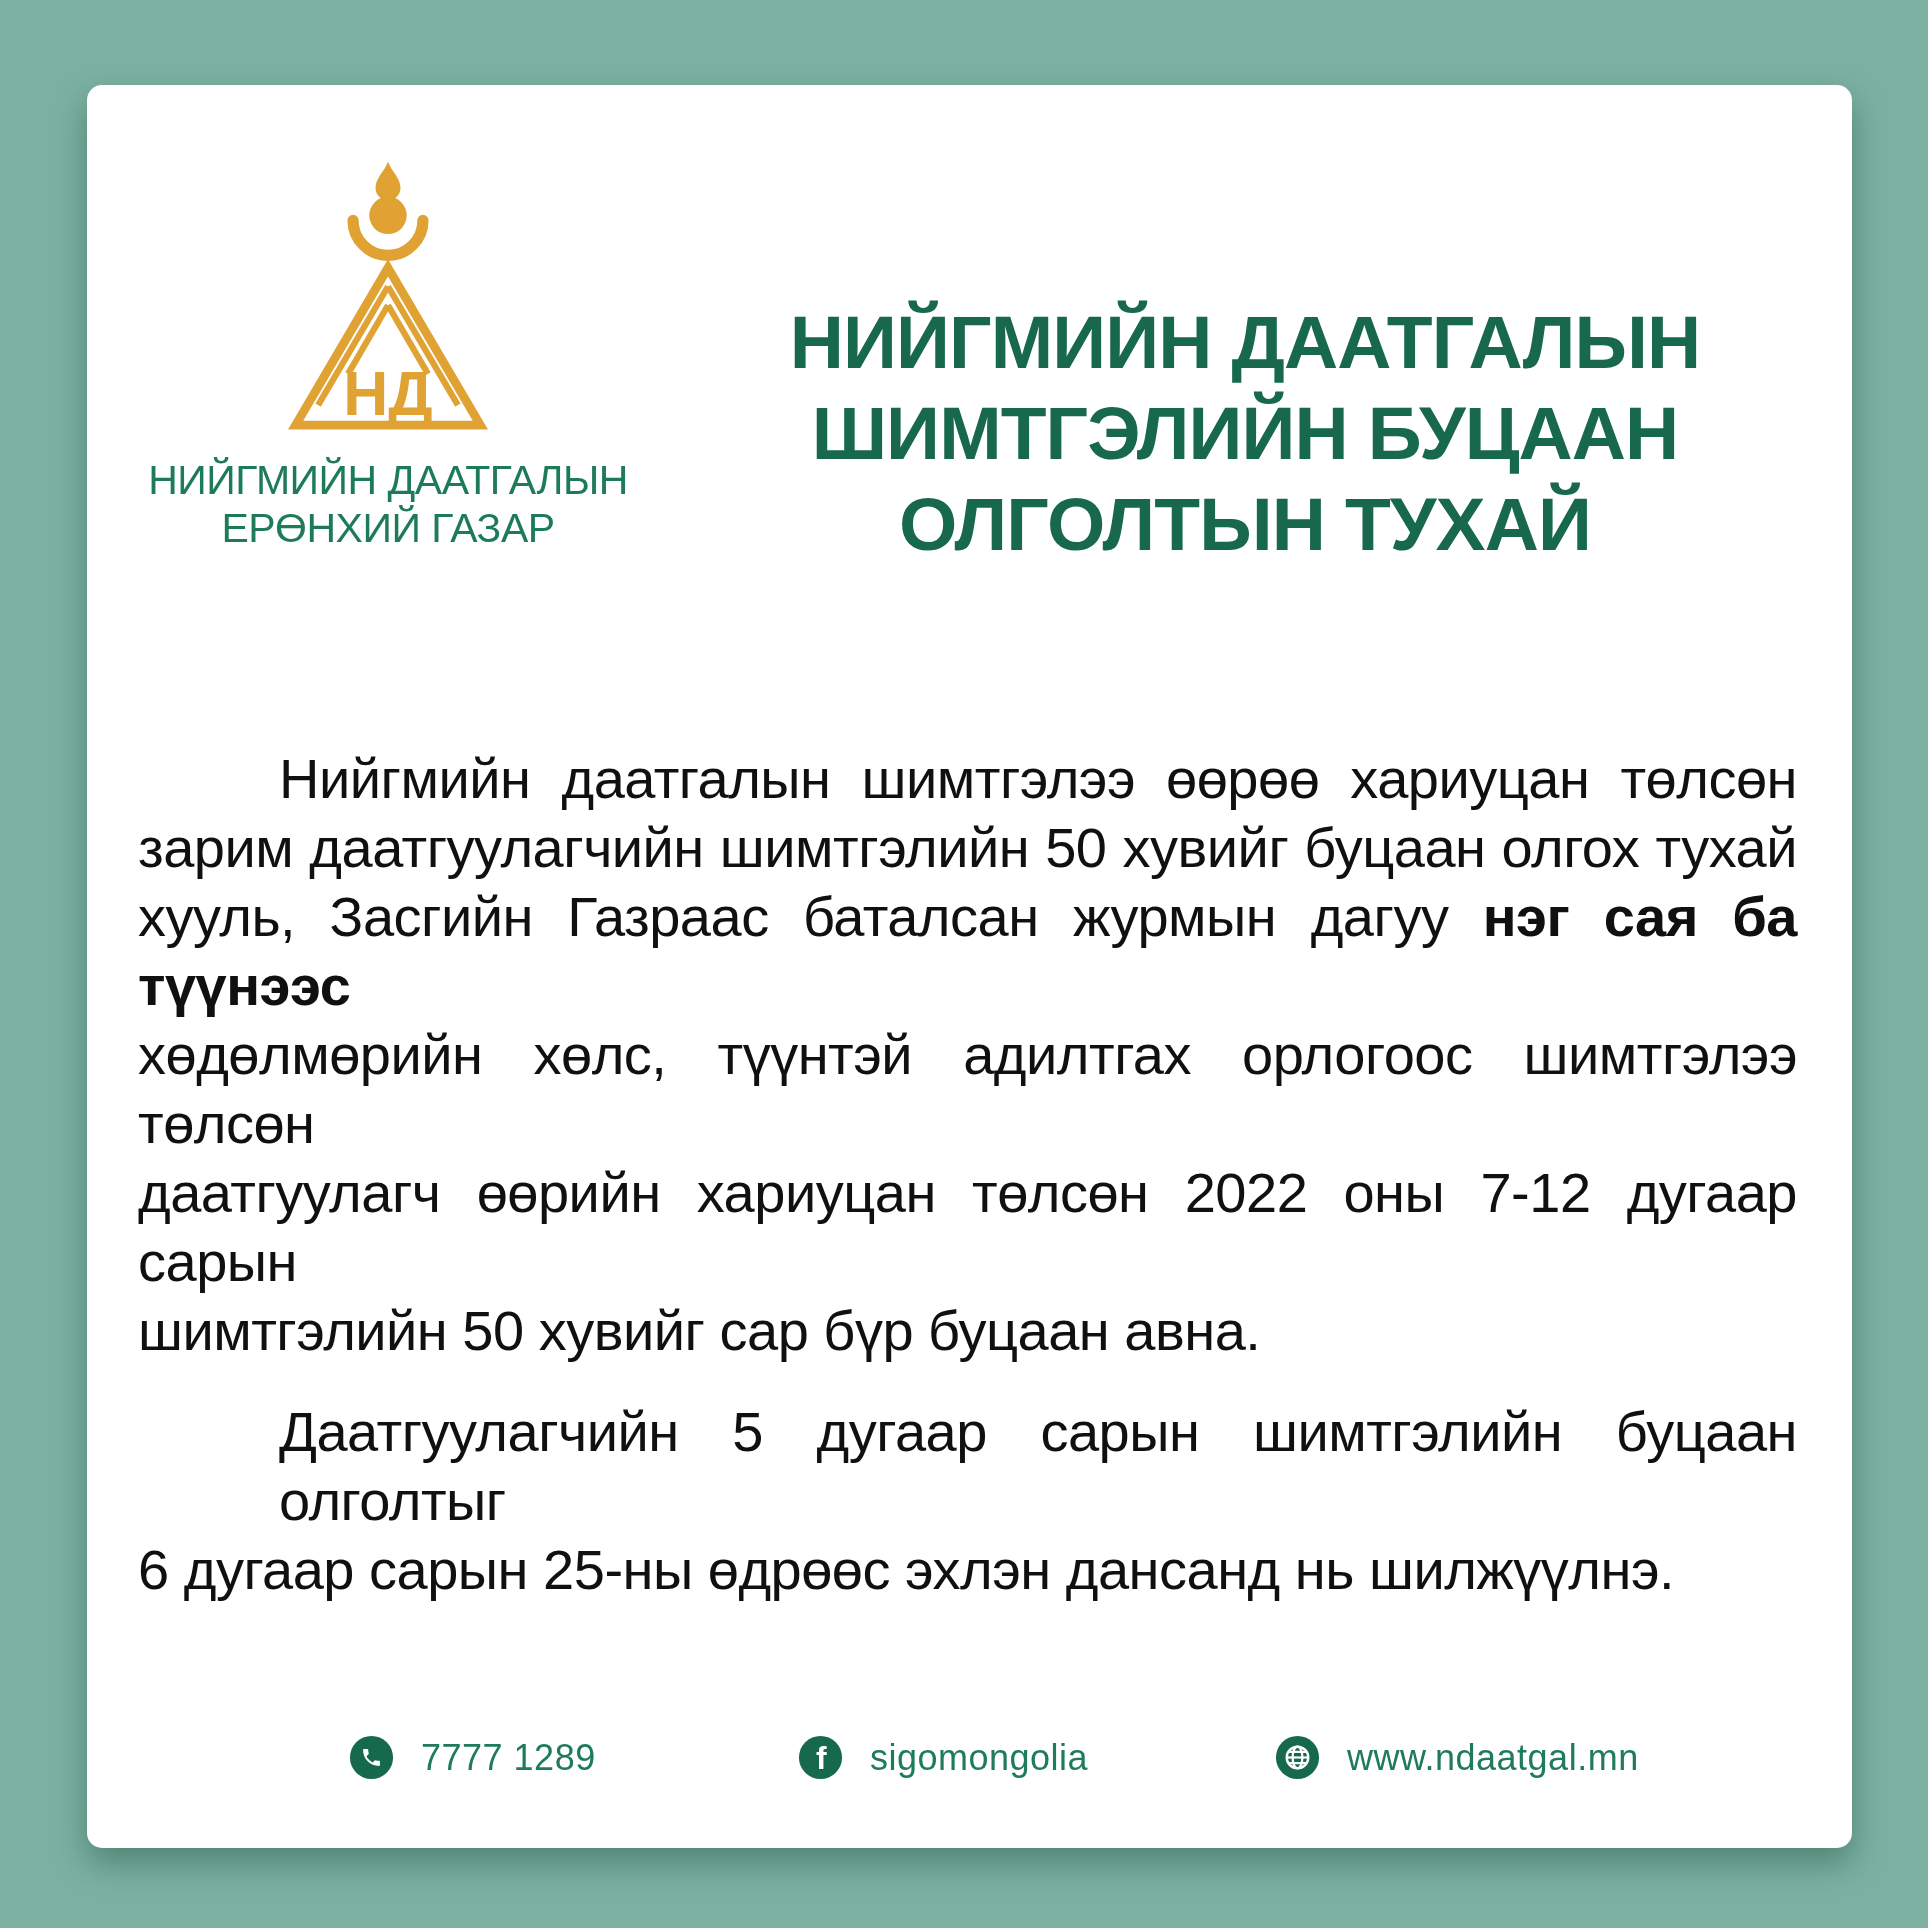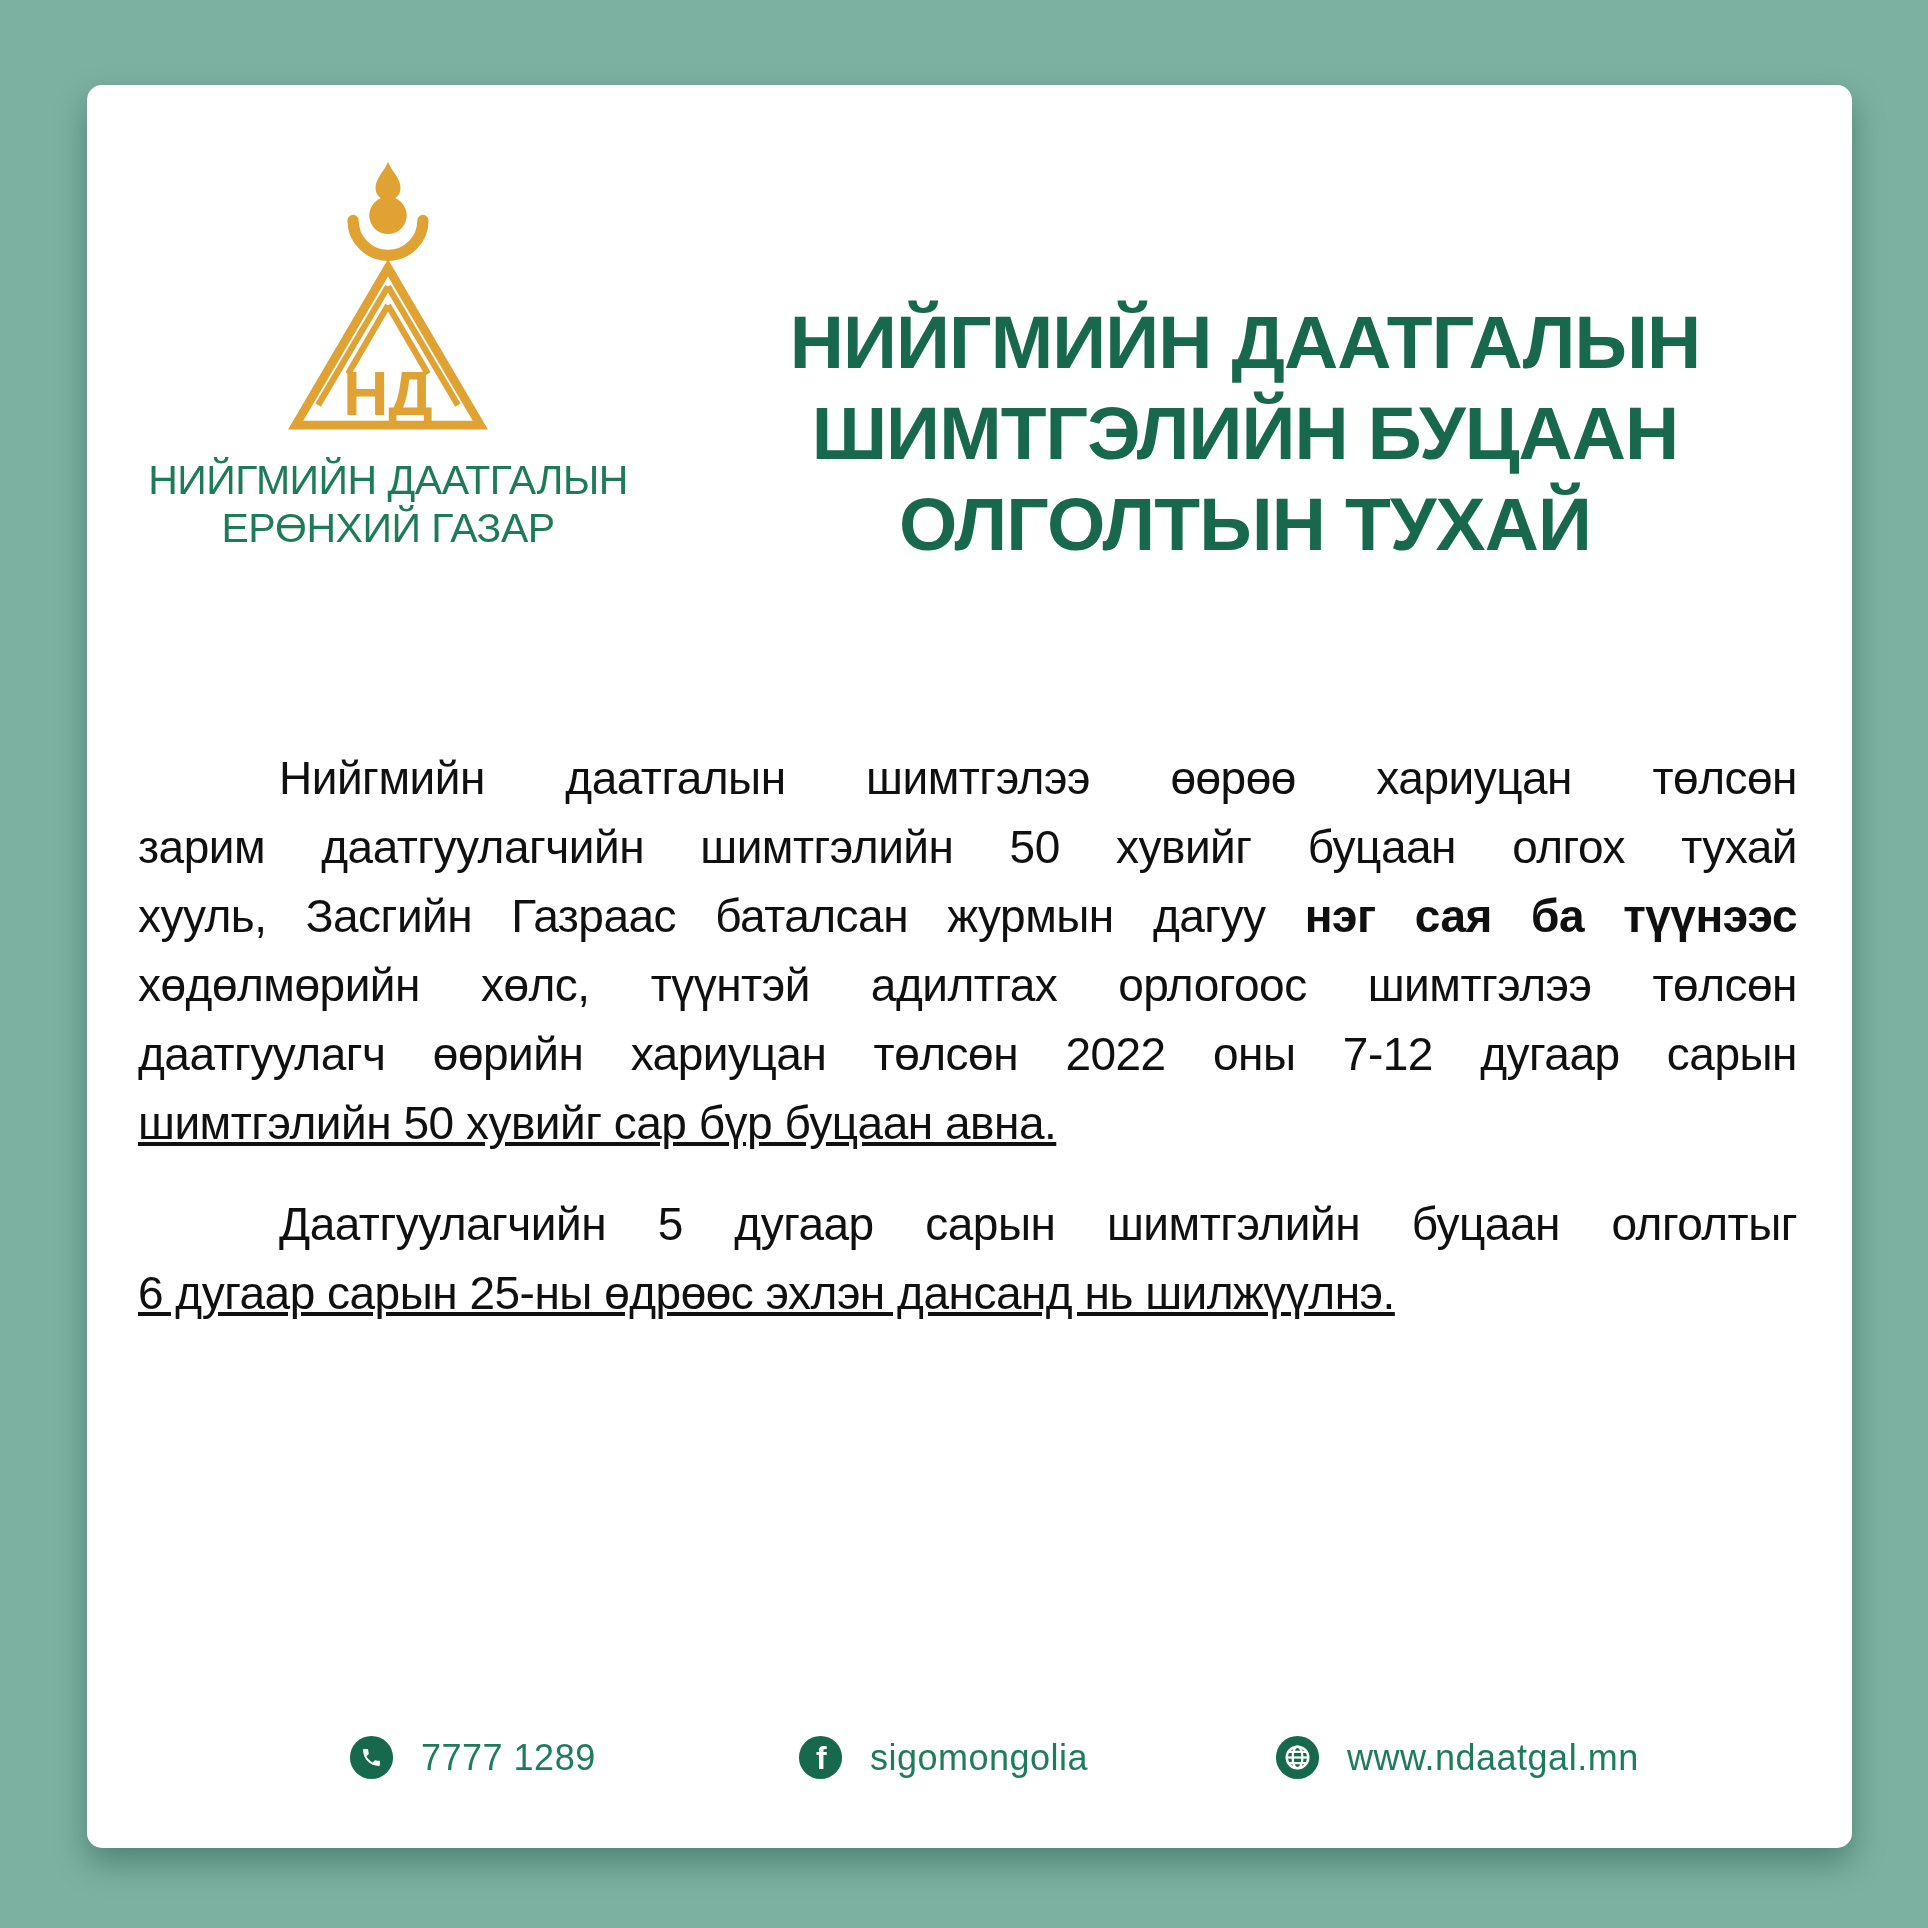--- a/index.html
+++ b/index.html
@@ -42,29 +42,29 @@
     font-weight:bold;
     font-size:75px;line-height:91px;
     letter-spacing:-0.9px;
   }
   .title div{white-space:nowrap;}
   
   .body-text{
     position:absolute;
     top:659px;left:51px;right:55px;
     color:var(--body-text,#101010);
-    font-size:46px;line-height:69px;
+    font-size:56px;line-height:69px;
     letter-spacing:-0.5px;
   }
   .paragraph + .paragraph{margin-top:32px;}
   .line{
     text-align:justify;
     text-align-last:justify;
   }
-  .line.last{text-align-last:left;text-decoration:underline;}
+  .line.last{text-align-last:left;}
   .line.indent{padding-left:141px;}
   .bold{font-weight:bold;}
   
   .footer{
     position:absolute;
     left:0;right:0;top:1650px;height:49px;
   }
   .footer-item{
     position:absolute;top:0;
     display:flex;align-items:center;gap:27px;

